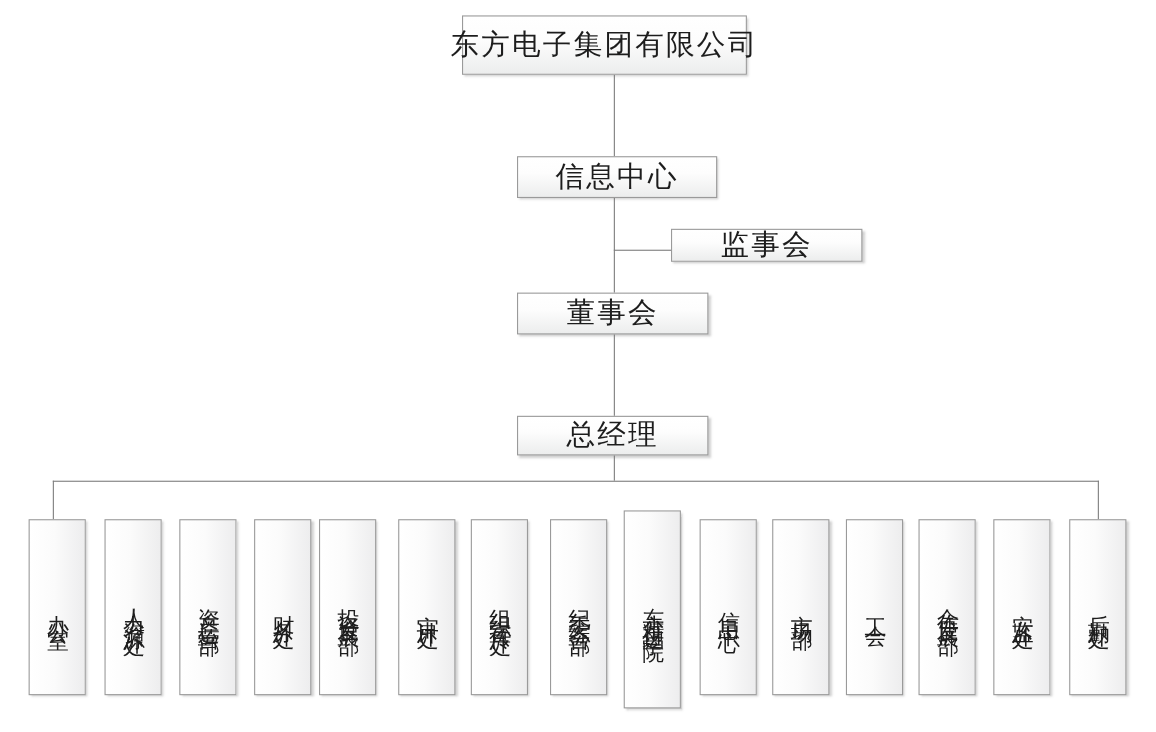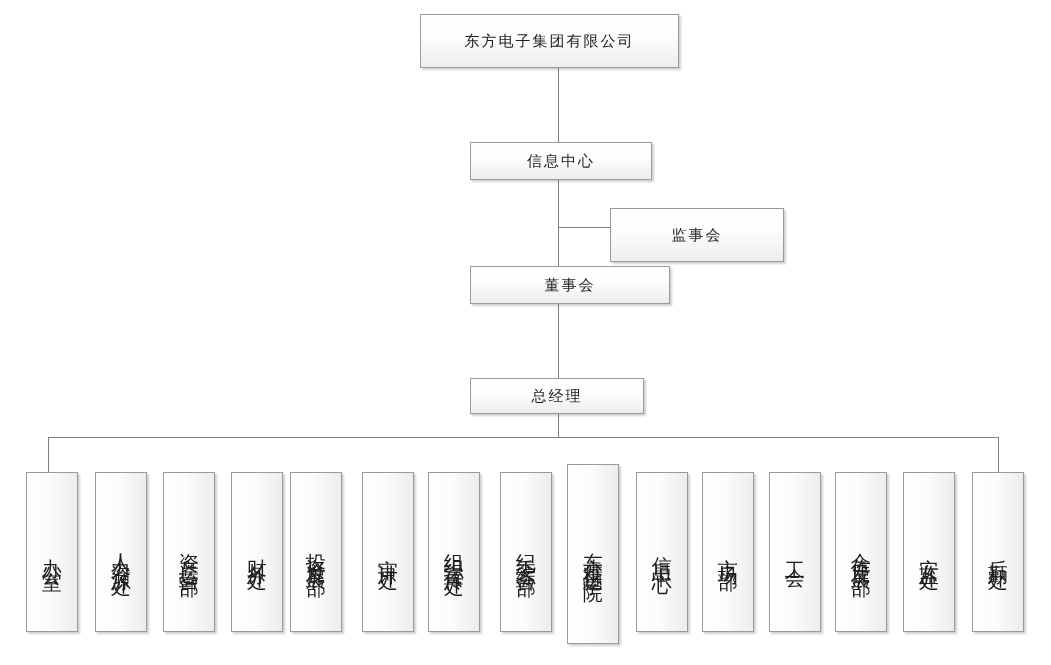--- a/index.html
+++ b/index.html
@@ -22,21 +22,21 @@
   
   .node {
     position: absolute;
     box-sizing: border-box;
     border: 1px solid #9a9a9a;
     background: linear-gradient(to bottom, #ffffff 0%, #fdfdfd 40%, #eceded 100%);
     box-shadow: 2px 2px 2px rgba(120,120,120,0.35);
     display: flex;
     align-items: center;
     justify-content: center;
-    font-size: 15px;
+    font-size: 26px;
     letter-spacing: 2px;
     line-height: 1;
     white-space: nowrap;
     color: #1d1d1d;
   }
 
   
   .dept {
     position: absolute;
     box-sizing: border-box;
@@ -89,25 +89,25 @@
   <div class="line-v" style="left:998px; top:437px; height:35px;"></div>
 
   <div class="node" style="left:420px; top:14px; width:259px; height:54px;">
     <span>东方电子集团有限公司</span>
   </div>
 
   <div class="node" style="left:470px; top:142px; width:182px; height:38px;">
     <span>信息中心</span>
   </div>
 
-  <div class="node" style="left:610px; top:208px; width:174px; height:54px;">
+  <div class="node" style="left:610px; top:208px; width:174px; height:30px;">
     <span>监事会</span>
   </div>
 
-  <div class="node" style="left:470px; top:266px; width:200px; height:38px;">
+  <div class="node" style="left:470px; top:266px; width:174px; height:38px;">
     <span>董事会</span>
   </div>
 
   <div class="node" style="left:470px; top:378px; width:174px; height:36px;">
     <span>总经理</span>
   </div>
 
   <div class="dept" style="left:26px; top:472px; width:52px; height:160px;">
     <span class="vtext">办公室</span>
   </div>

